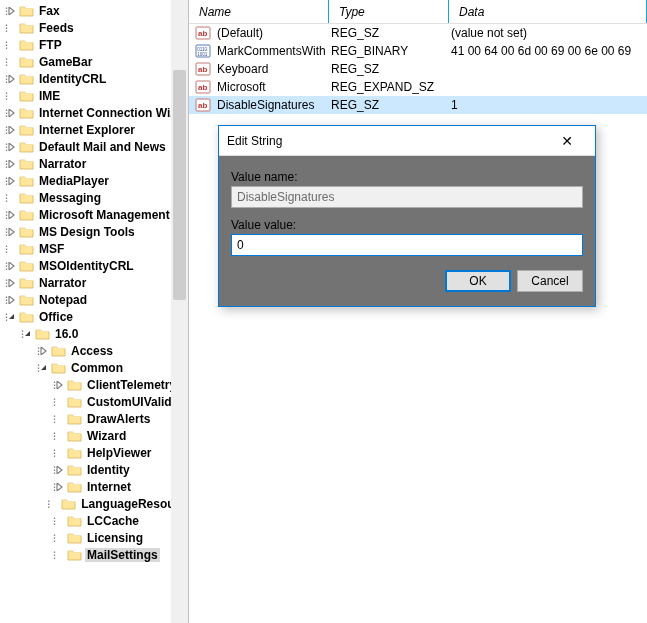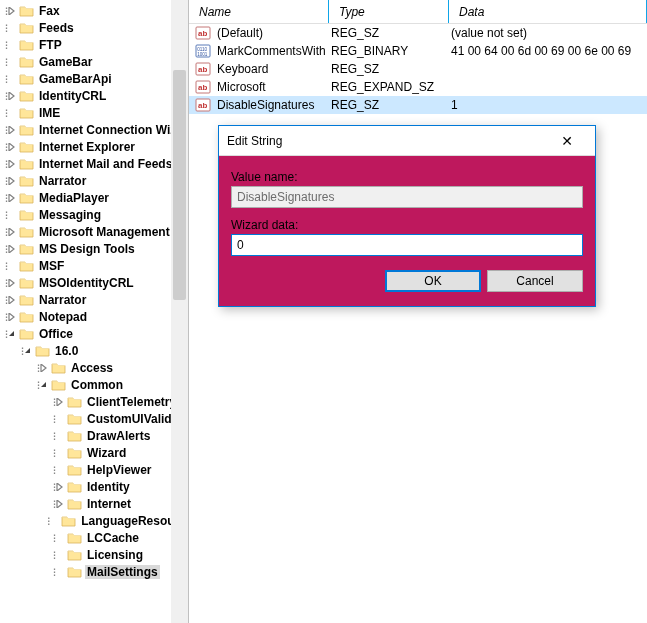--- a/index.html
+++ b/index.html
@@ -109,21 +109,21 @@
   .val-icon svg { width: 16px; height: 16px; }
   .cell { padding: 0 2px; overflow: hidden; white-space: nowrap; }
   .cell.name { width: 114px; }
   .cell.type { width: 120px; }
   .cell.data { flex: 1; }
   
   .dialog {
     position: absolute;
     left: 218px; top: 125px;
     width: 378px;
-    background: #be185d;
+    background: #737373;
     border: 1px solid #0078d7;
     box-shadow: 3px 3px 10px rgba(0,0,0,0.25);
   }
   .dlg-title {
     height: 30px;
     background: #fff;
     display: flex; align-items: center;
     padding: 0 8px;
     border-bottom: 1px solid #dcdcdc;
   }
@@ -151,21 +151,21 @@
     height: 22px;
     border: 1px solid #0078d7;
     background: #fff;
     padding: 2px 5px;
     font-family: inherit; font-size: 12px;
     outline: none;
     margin-bottom: 14px;
   }
   .dlg-buttons { display: flex; justify-content: flex-end; gap: 6px; }
   .dlg-btn {
-    width: 96px; height: 22px;
+    width: 66px; height: 22px;
     font-size: 12px;
     background: #e1e1e1;
     border: 1px solid #adadad;
     cursor: pointer;
   }
   .dlg-btn.default { border: 2px solid #0078d7; }
 </style>
 </head>
 <body>
 
@@ -229,30 +229,20 @@
           <span class="expander">&nbsp;</span>
           <span class="folder-icon">
             <svg>
               <use href="#folder"></use>
             </svg>
           </span>
           <span class="label">GameBar</span>
         </div>
         <div class="row">
           <span class="dots">⋮</span>
-          <span class="expander">&nbsp;</span>
-          <span class="folder-icon">
-            <svg>
-              <use href="#folder"></use>
-            </svg>
-          </span>
-          <span class="label">GameBarApi</span>
-        </div>
-        <div class="row">
-          <span class="dots">⋮</span>
           <span class="expander">
             <svg width="8" height="8">
               <path d="M1 0 L6 4 L1 8 Z" fill="none" stroke="#808080" stroke-width="1.2"></path>
             </svg>
           </span>
           <span class="folder-icon">
             <svg>
               <use href="#folder"></use>
             </svg>
           </span>
@@ -301,21 +291,21 @@
           <span class="expander">
             <svg width="8" height="8">
               <path d="M1 0 L6 4 L1 8 Z" fill="none" stroke="#808080" stroke-width="1.2"></path>
             </svg>
           </span>
           <span class="folder-icon">
             <svg>
               <use href="#folder"></use>
             </svg>
           </span>
-          <span class="label">Internet Mail and Feeds</span>
+          <span class="label">Default Mail and News</span>
         </div>
         <div class="row">
           <span class="dots">⋮</span>
           <span class="expander">
             <svg width="8" height="8">
               <path d="M1 0 L6 4 L1 8 Z" fill="none" stroke="#808080" stroke-width="1.2"></path>
             </svg>
           </span>
           <span class="folder-icon">
             <svg>
@@ -711,20 +701,20 @@
 </div>
 
 <div class="dialog">
   <div class="dlg-title">
     <span class="dlg-title-text">Edit String</span>
     <span class="dlg-close">✕</span>
   </div>
   <div class="dlg-body">
     <div class="dlg-lbl">Value name:</div>
     <input class="dlg-input-ro" readonly="" value="DisableSignatures" style="">
-    <div class="dlg-lbl">Wizard data:</div>
+    <div class="dlg-lbl">Value value:</div>
     <input class="dlg-input" value="0" style="">
     <div class="dlg-buttons">
       <button class="dlg-btn default">OK</button>
       <button class="dlg-btn">Cancel</button>
     </div>
   </div>
 </div>
 
 </body></html>

